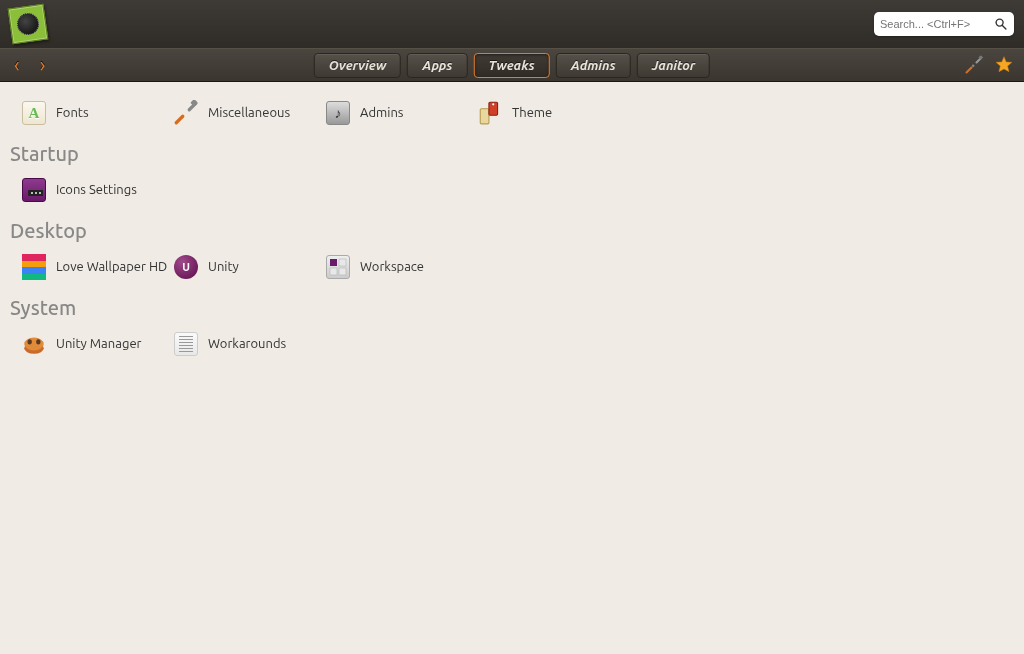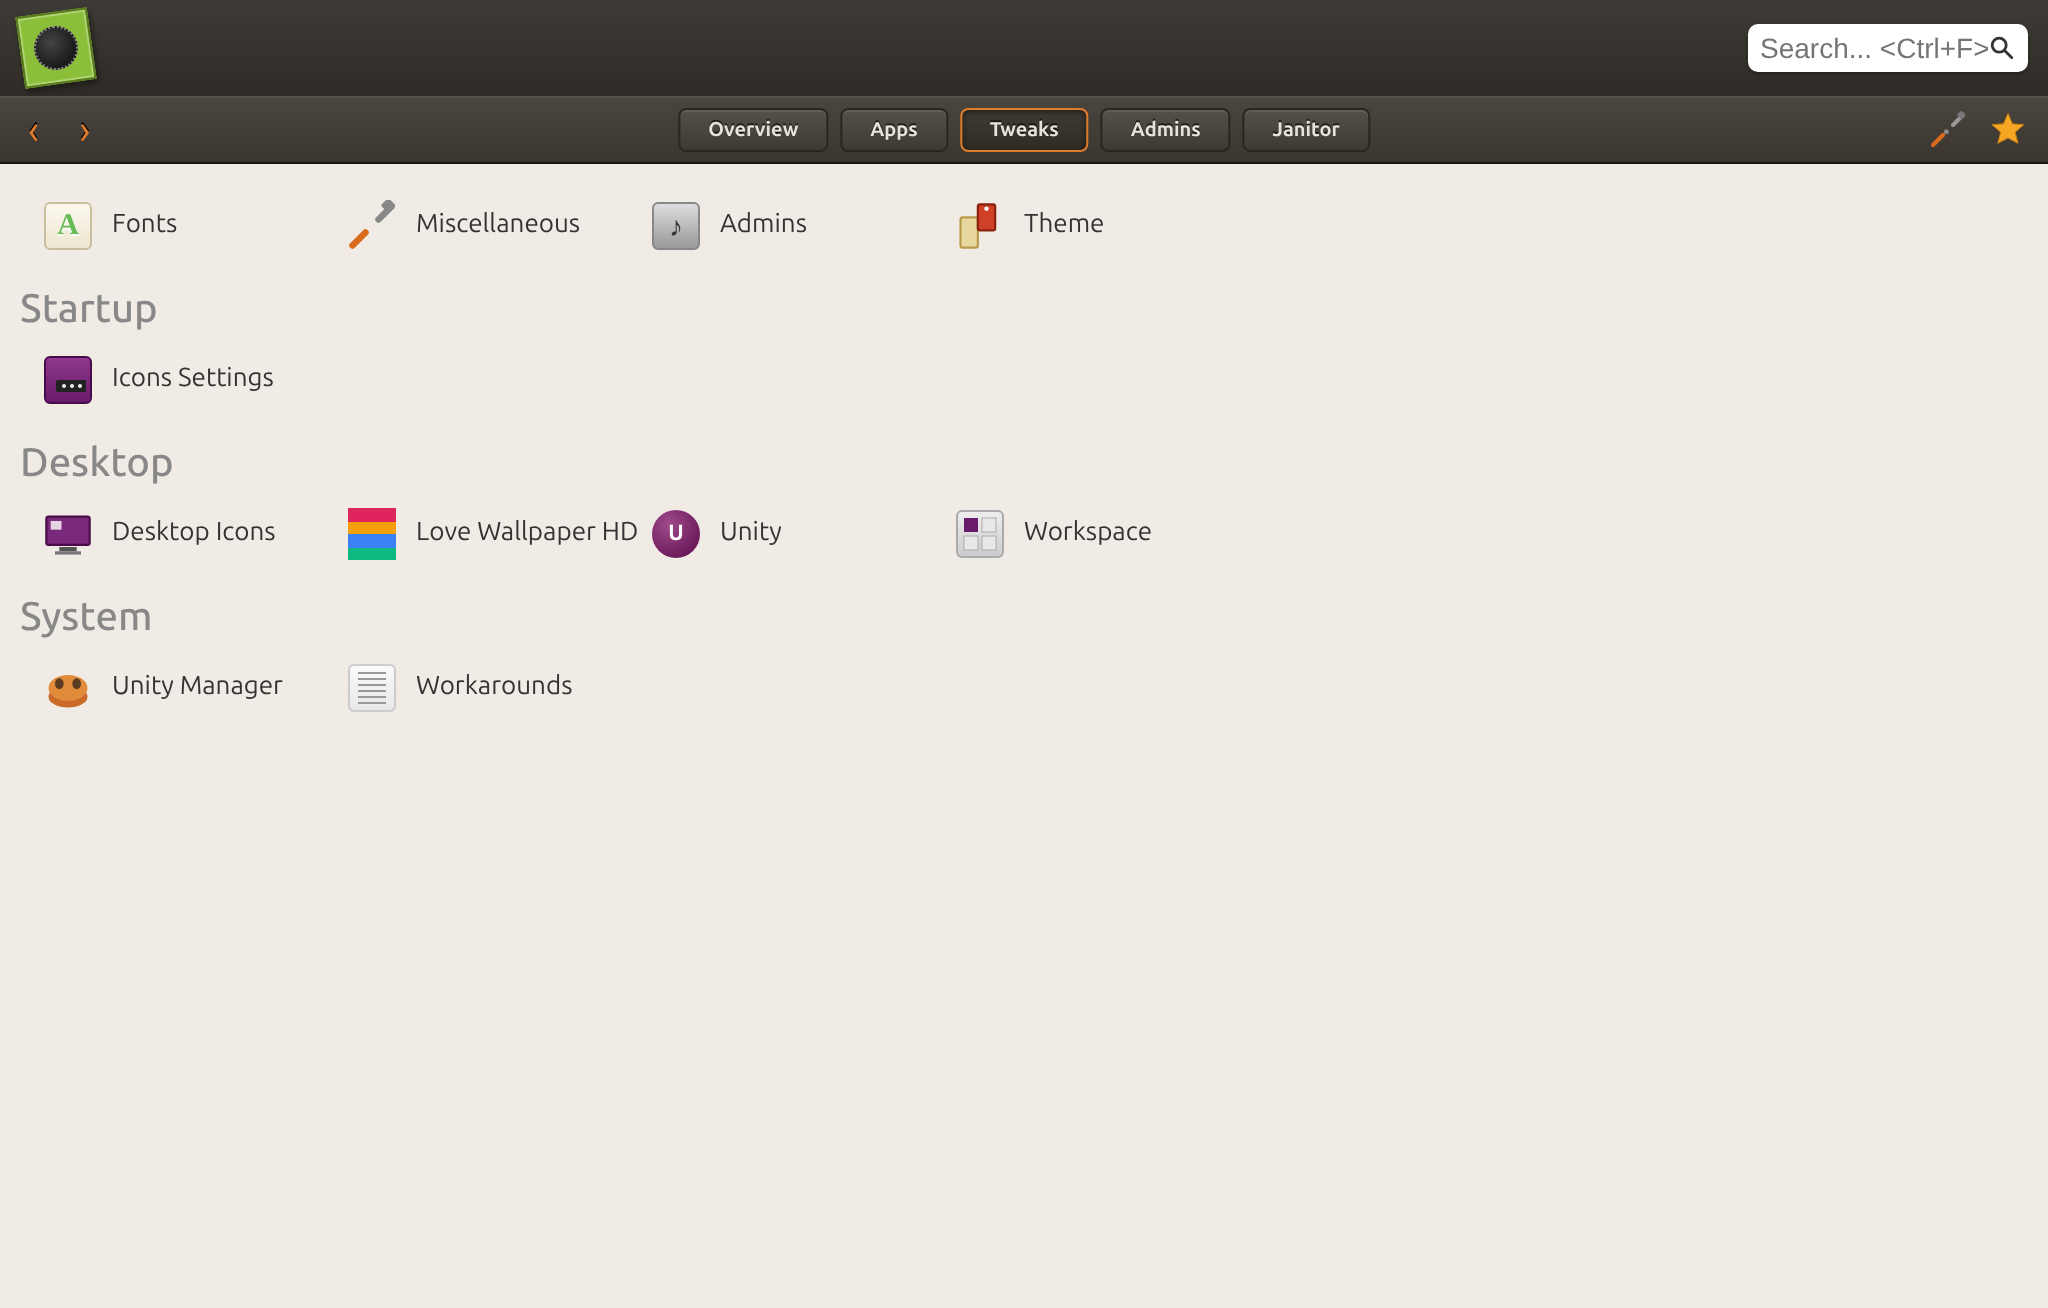--- a/index.html
+++ b/index.html
@@ -29,21 +29,21 @@
   }
   .search-box {
     margin-left: auto;
     width: 140px; height: 24px;
     background: #fff; border-radius: 5px;
     display: flex; align-items: center; padding: 0 6px;
     box-shadow: 0 1px 2px rgba(0,0,0,0.3);
   }
   .search-box input {
     border: none; outline: none; width: 100%;
-    font-size: 14px; color: #888;
+    font-size: 11px; color: #888;
     background: transparent;
   }
   .search-box svg { flex-shrink: 0; }
 
   
   .navstrip {
     height: 34px;
     background: linear-gradient(#4a453e, #3a352e);
     border-top: 1px solid #555147;
     border-bottom: 1px solid #1a1712;
@@ -52,27 +52,28 @@
     position: relative;
   }
   .nav-arrows { display: flex; gap: 20px; }
   .nav-arrow { color: #e07b2c; font-size: 20px; line-height: 1; cursor: pointer; text-shadow: 0 -1px 0 #000; }
   .tabs {
     position: absolute; left: 50%; transform: translateX(-50%);
     display: flex; gap: 6px;
   }
   .tab {
     padding: 4px 14px 5px;
-    color: #e7e3db; font-size: 10px; font-weight: bold;
+    color: #e7e3db; font-size: 13px; font-weight: bold;
     border: 1px solid #2a2620;
     border-radius: 4px;
     background: linear-gradient(#555048, #3e3a33);
     box-shadow: inset 0 1px 0 rgba(255,255,255,0.08);
     cursor: pointer;
     text-shadow: 0 -1px 0 rgba(0,0,0,0.6);
+    font-style: italic;
   }
   .tab.active {
     border-color: #e07b2c;
     background: linear-gradient(#403b34, #302c25);
     box-shadow: inset 0 1px 3px rgba(0,0,0,0.5);
   }
   .nav-right { margin-left: auto; display: flex; gap: 10px; align-items: center; }
   .nav-icon { width: 20px; height: 20px; display:flex;align-items:center;justify-content:center; cursor:pointer; }
 
   
@@ -196,31 +197,20 @@
             </svg>
           </div>
         </div>
         <span class="item-label">Icons Settings</span>
       </div>
     </div>
     <div class="section-title">Desktop</div>
     <div class="grid">
       <div class="item">
         <div class="icon">
-          <svg width="26" height="26" viewBox="0 0 24 24">
-            <rect x="2" y="4" width="20" height="13" rx="1" fill="#7a2a7a" stroke="#4a0a4a"></rect>
-            <rect x="4" y="6" width="5" height="4" fill="#fff" opacity="0.8"></rect>
-            <rect x="8" y="18" width="8" height="2" fill="#555"></rect>
-            <rect x="6" y="20" width="12" height="1.5" fill="#777"></rect>
-          </svg>
-        </div>
-        <span class="item-label">Desktop Icons</span>
-      </div>
-      <div class="item">
-        <div class="icon">
           <div class="ic-box" style="border: none;">
             <div style="width:26px;height:26px;display:flex;flex-direction:column;">
               <div style="flex:1;background:#e0245e"></div>
               <div style="flex:1;background:#f59e0b"></div>
               <div style="flex:1;background:#3b82f6"></div>
               <div style="flex:1;background:#10b981"></div>
             </div>
           </div>
         </div>
         <span class="item-label">Love Wallpaper HD</span>

